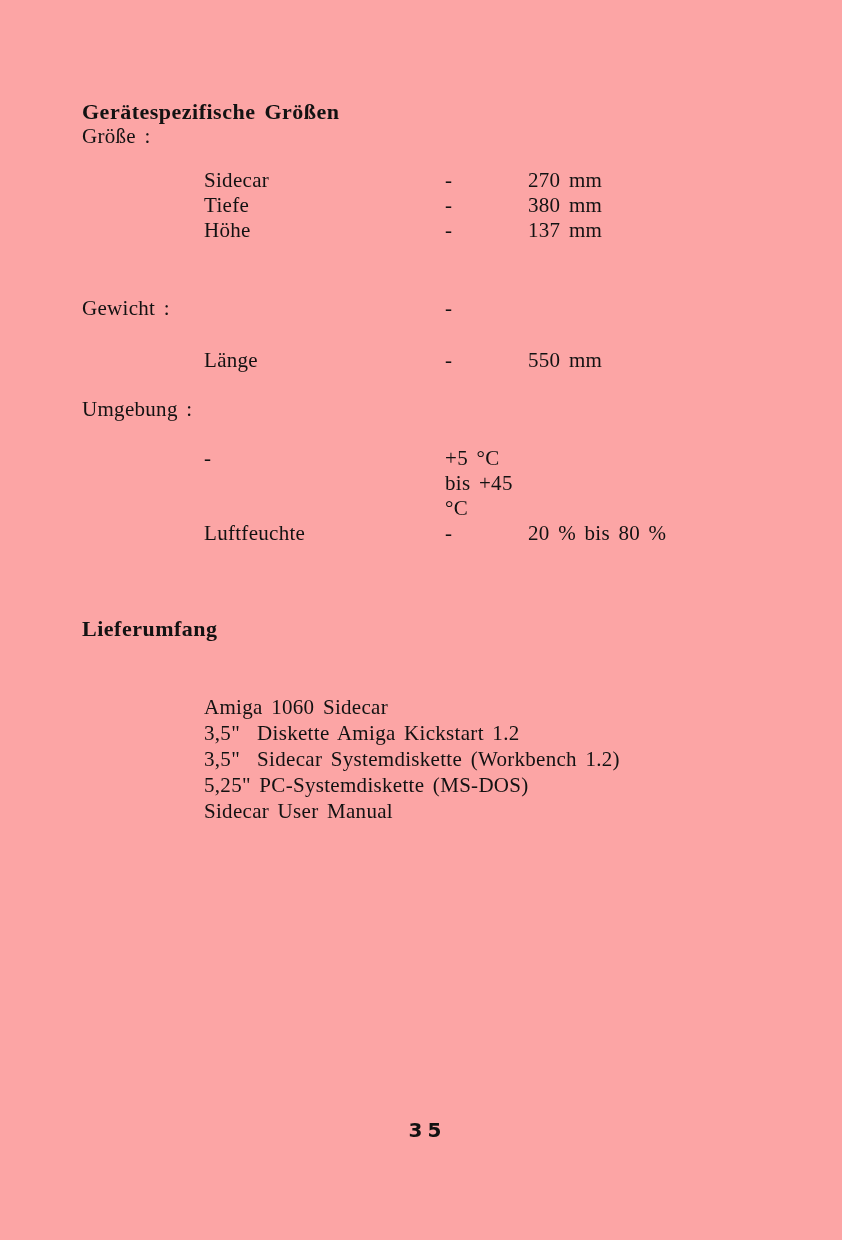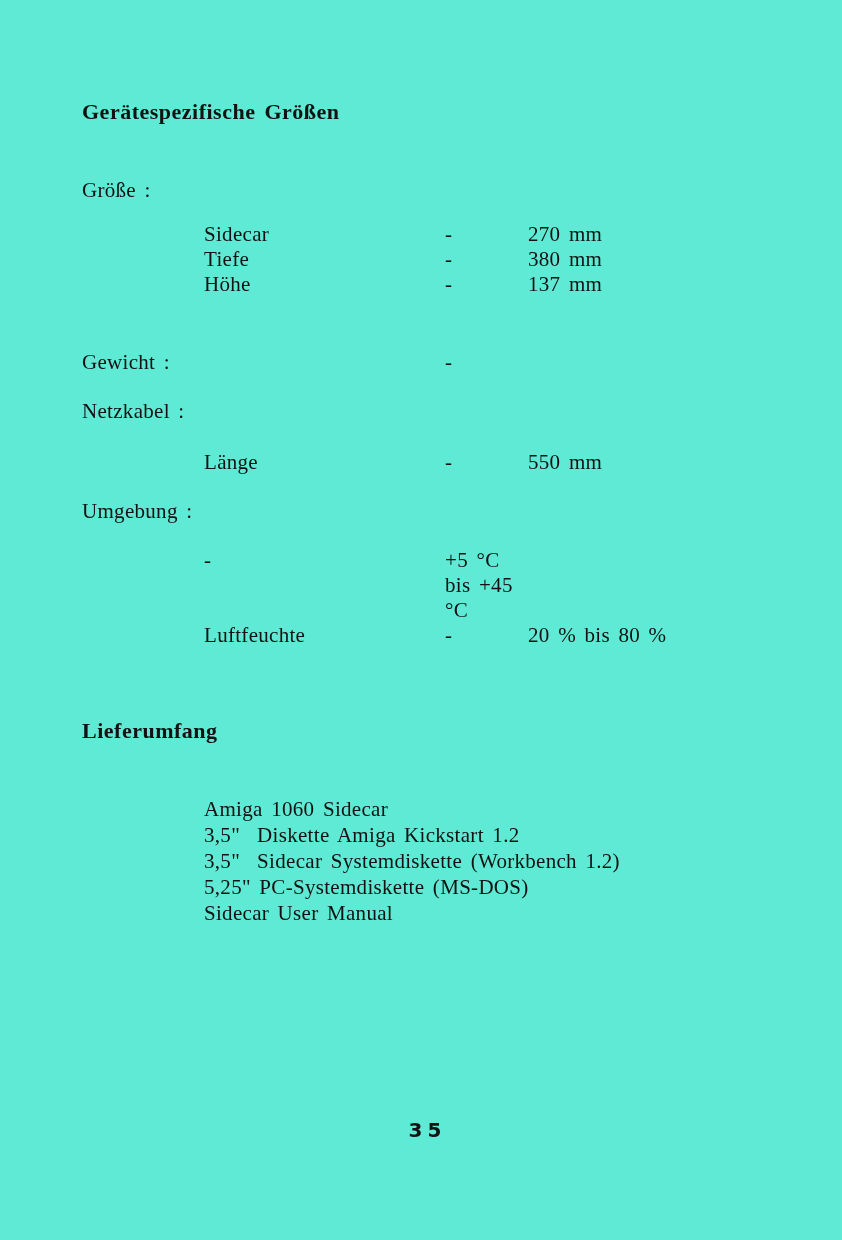--- a/index.html
+++ b/index.html
@@ -5,21 +5,21 @@
   html, body {
     margin: 0;
     padding: 0;
     background: #e8e8e8;
   }
   .page {
     position: relative;
     width: 842px;
     height: 1240px;
     margin: 0 auto;
-    background: #5eead4;
+    background: #fca5a5;
     color: #121212;
     font-family: "Liberation Serif", "DejaVu Serif", serif;
     font-size: 21px;
     letter-spacing: 0.3px;
     word-spacing: 3px;
     overflow: hidden;
     box-sizing: border-box;
     padding: 100px 60px 0 82px;
   }
   .heading {
@@ -71,21 +71,21 @@
     text-indent: 5px; 
   }
 </style>
 </head>
 <body>
 
 <div class="page">
 
   <h1 class="heading">Gerätespezifische Größen</h1>
 
-  <div style="margin-top:54px;">
+  <div style="">
     <div class="section-label">Größe :</div>
     <div class="spec-rows">
       <div class="spec-row">
         <span></span>
         <span>Sidecar</span>
         <span>-</span>
         <span>270 mm</span>
       </div>
       <div class="spec-row">
         <span></span>
@@ -101,21 +101,20 @@
       </div>
     </div>
   </div>
 
   <div class="spec-row inline-row mt-gewicht">
     <span class="section-label">Gewicht :</span>
     <span>-</span>
   </div>
 
   <div>
-    <div class="section-label mt-netzkabel">Netzkabel :</div>
     <div class="spec-row mt-laenge">
       <span></span>
       <span>Länge</span>
       <span>-</span>
       <span>550 mm</span>
     </div>
   </div>
 
   <div>
     <div class="section-label mt-umgebung">Umgebung :</div>

